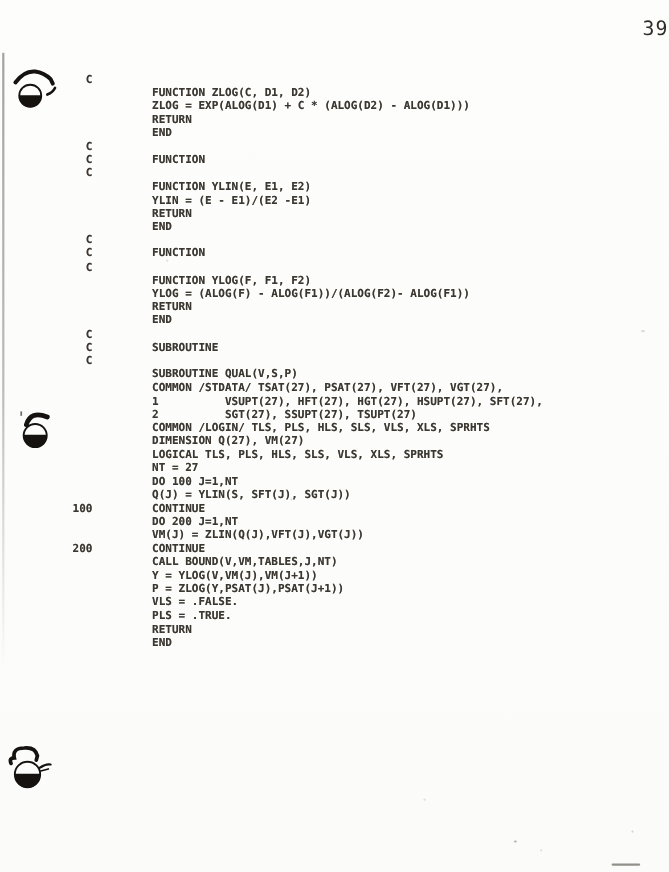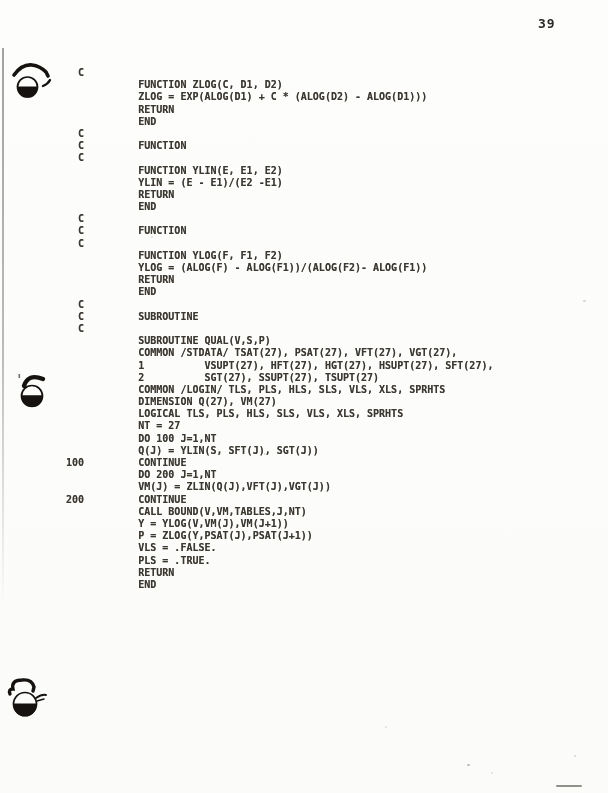--- a/index.html
+++ b/index.html
@@ -25,24 +25,24 @@
     width: 1.5px;
     height: 560px;
     background: linear-gradient(180deg,
       rgba(90,88,84,0.55) 0%,
       rgba(110,108,104,0.45) 55%,
       rgba(140,138,134,0.25) 80%,
       rgba(160,158,154,0) 100%);
   }
   .page-number {
     position: absolute;
-    left: 538px;
+    left: 584px;
     top: 16px;
-    font-size: 13px;
-    font-weight: bold;
+    font-size: 18px;
+    font-weight: normal;
     color: #2e2c29;
     letter-spacing: 1px;
   }
   .code {
     position: absolute;
     left: 66px;
     top: 67px;
     margin: 0;
     font-family: "DejaVu Sans Mono", "Liberation Mono", monospace;
     font-size: 10px;

